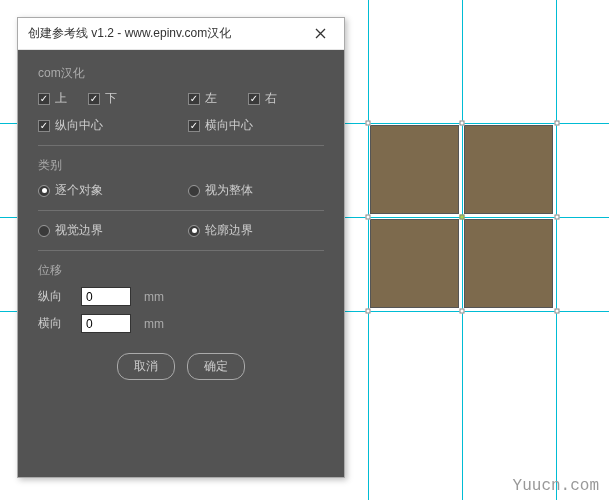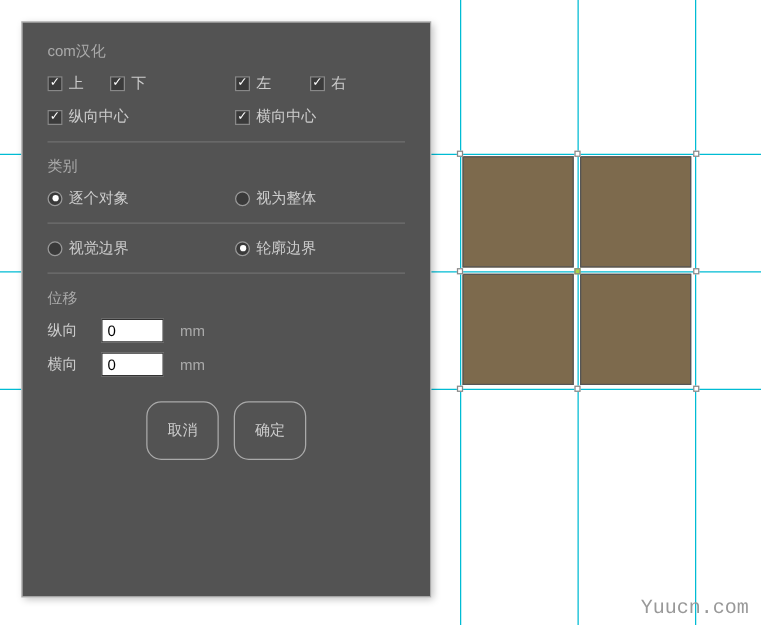--- a/index.html
+++ b/index.html
@@ -170,21 +170,21 @@
       font-size: 12px;
       color: #aaa;
     }
     .button-row {
       display: flex;
       gap: 12px;
       margin-top: 20px;
       justify-content: center;
     }
     .dlg-btn {
-      padding: 14px 16px;
+      padding: 4px 16px;
       border: 1px solid #aaaaaa;
       border-radius: 12px;
       background: transparent;
       color: #cccccc;
       font-size: 12px;
       cursor: pointer;
     }
     .watermark {
       position: absolute;
       bottom: 5px;
@@ -216,20 +216,28 @@
   <div class="anchor" style="left:557px;top:123px"></div>
   <div class="anchor" style="left:368px;top:217px"></div>
   <div class="anchor sel" style="left:462px;top:217px"></div>
   <div class="anchor" style="left:557px;top:217px"></div>
   <div class="anchor" style="left:368px;top:311px"></div>
   <div class="anchor" style="left:462px;top:311px"></div>
   <div class="anchor" style="left:557px;top:311px"></div>
 </div>
 
 <div class="dialog">
+  <div class="titlebar">
+    <span class="titlebar-text">创建参考线 v1.2 - www.epinv.com汉化</span>
+    <div class="close-btn">
+      <svg width="11" height="11" viewBox="0 0 11 11">
+          <path d="M1 1 L10 10 M10 1 L1 10" stroke="#333" stroke-width="1.3" fill="none"></path>
+        </svg>
+    </div>
+  </div>
   <div class="dialog-body">
 
     <span class="group-label">com汉化</span>
     <div class="row">
       <div class="checkbox-item" style="width:50px">
         <span class="cb">✓</span>
         <span>上</span>
       </div>
       <div class="checkbox-item" style="width:100px">
         <span class="cb">✓</span>

